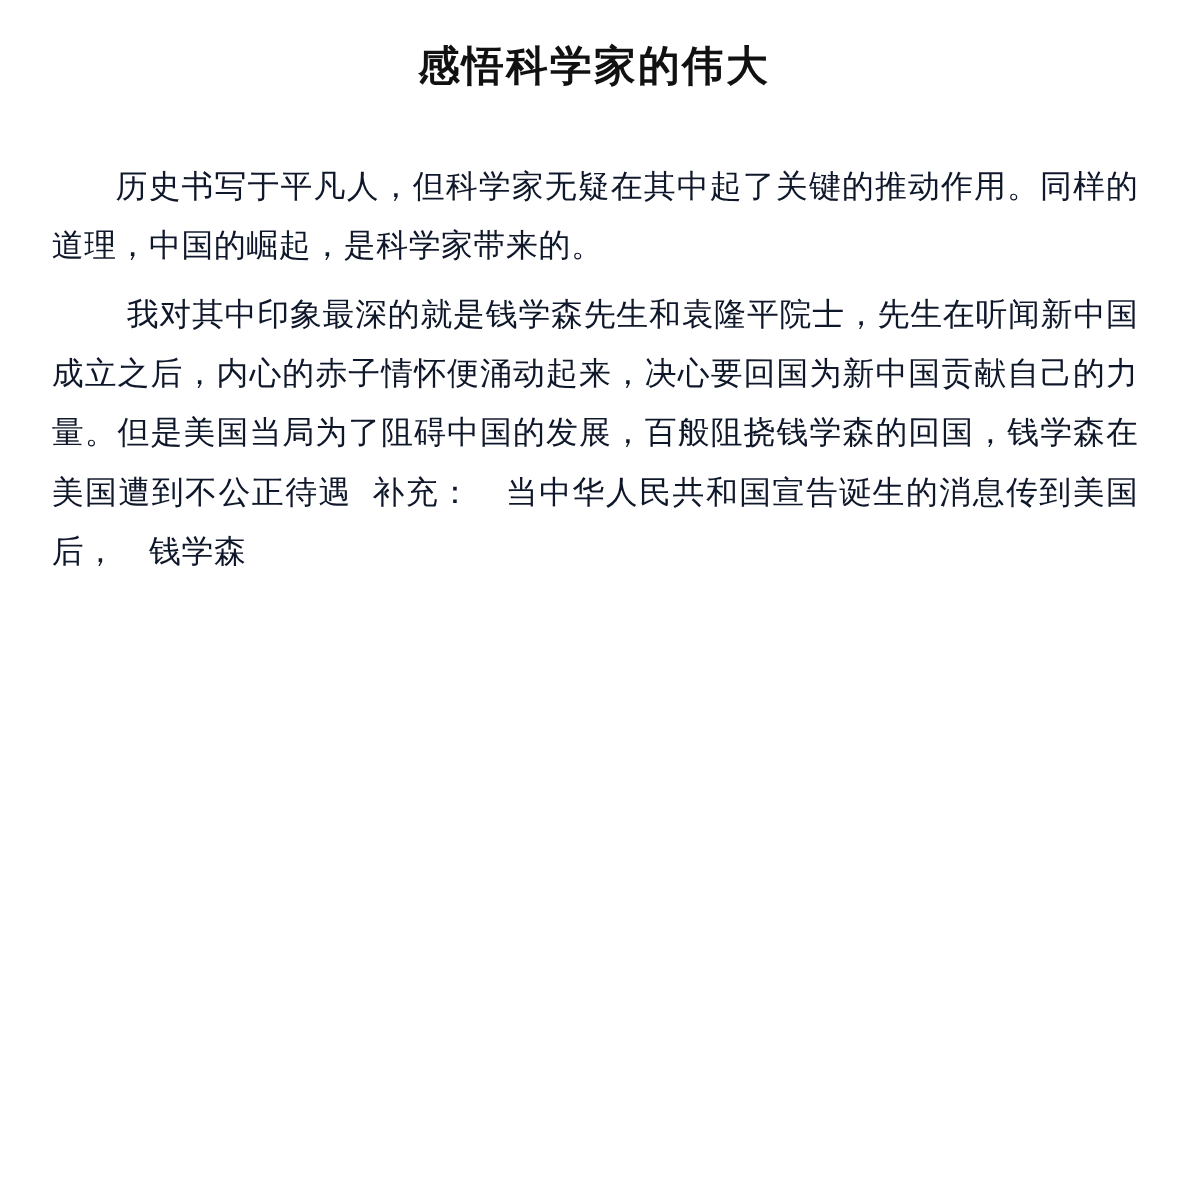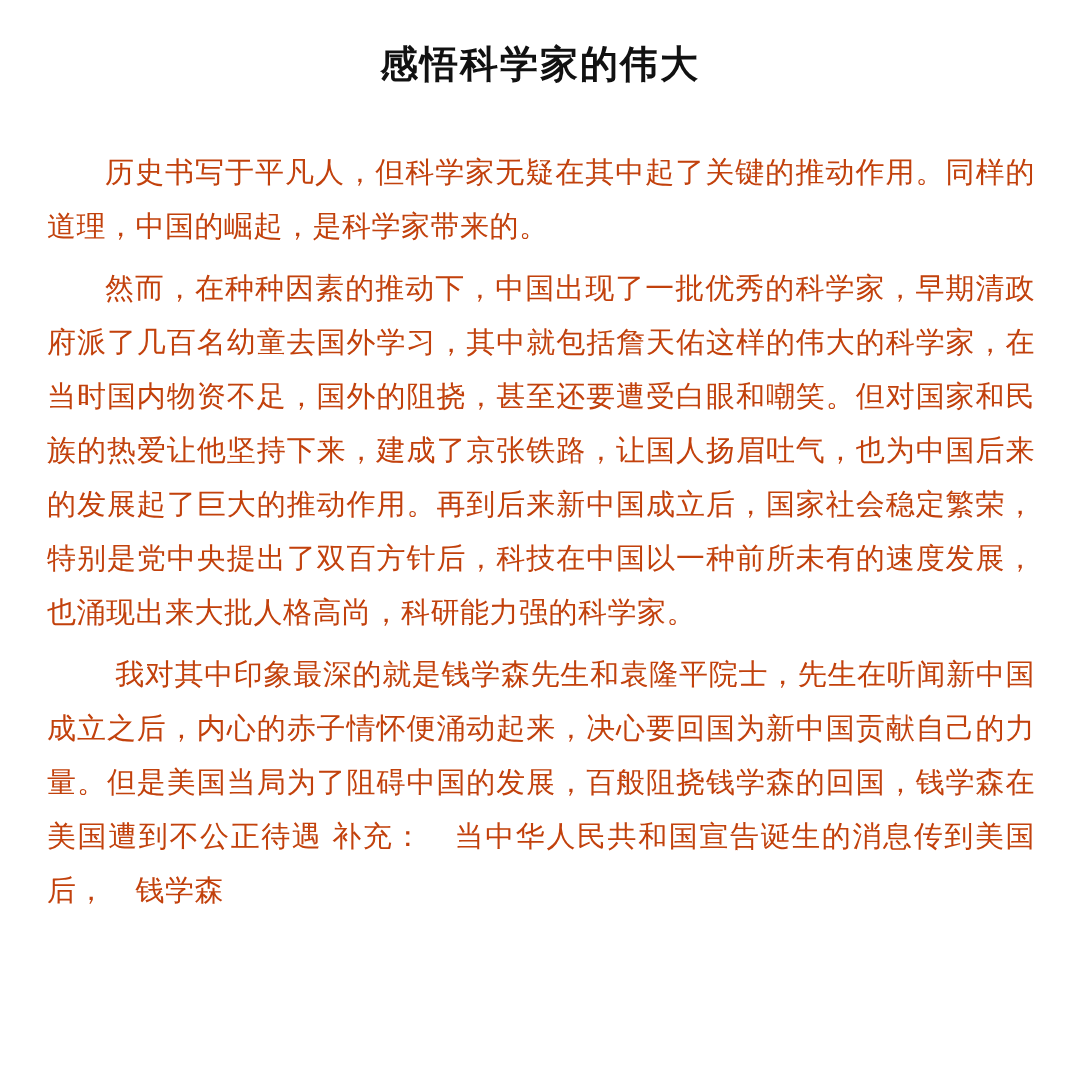--- a/index.html
+++ b/index.html
@@ -6,54 +6,53 @@
     margin: 0;
     padding: 0;
     background: #ffffff;
   }
   .page {
     position: relative;
     width: 1080px;
     height: 1080px;
     background: #ffffff;
     overflow: hidden;
-    font-family: Liberation Sans, sans-serif;
+    font-family: Liberation Mono, monospace;
     color: #111111;
   }
   .doc-title {
     margin: 40px 0 0 0;
     text-align: center;
     font-size: 38px;
     line-height: 48px;
     font-weight: 700;
     color: #111111;
     letter-spacing: 2px;
   }
   .doc-body {
     margin: 57px 45px 0 47px;
   }
   .doc-body p {
     margin: 0 0 8px 0;
     font-size: 29px;
     line-height: 54px;
-    color: #c2410c;
+    color: #0f172a;
     text-align: justify;
     text-justify: inter-ideograph;
     text-indent: 2em;
     letter-spacing: 0.5px;
     word-break: break-all;
   }
   .doc-body p.p-last {
     text-indent: 2.35em;
   }
 </style>
 </head>
 <body>
 
 <div class="page">
   <h1 class="doc-title">感悟科学家的伟大</h1>
 
   <div class="doc-body">
     <p>历史书写于平凡人，但科学家无疑在其中起了关键的推动作用。同样的道理，中国的崛起，是科学家带来的。</p>
-    <p>然而，在种种因素的推动下，中国出现了一批优秀的科学家，早期清政府派了几百名幼童去国外学习，其中就包括詹天佑这样的伟大的科学家，在当时国内物资不足，国外的阻挠，甚至还要遭受白眼和嘲笑。但对国家和民族的热爱让他坚持下来，建成了京张铁路，让国人扬眉吐气，也为中国后来的发展起了巨大的推动作用。再到后来新中国成立后，国家社会稳定繁荣，特别是党中央提出了双百方针后，科技在中国以一种前所未有的速度发展，也涌现出来大批人格高尚，科研能力强的科学家。</p>
     <p class="p-last">我对其中印象最深的就是钱学森先生和袁隆平院士，先生在听闻新中国成立之后，内心的赤子情怀便涌动起来，决心要回国为新中国贡献自己的力量。但是美国当局为了阻碍中国的发展，百般阻挠钱学森的回国，钱学森在美国遭到不公正待遇 补充：　当中华人民共和国宣告诞生的消息传到美国后，　钱学森</p>
   </div>
 </div>
 
 </body></html>

